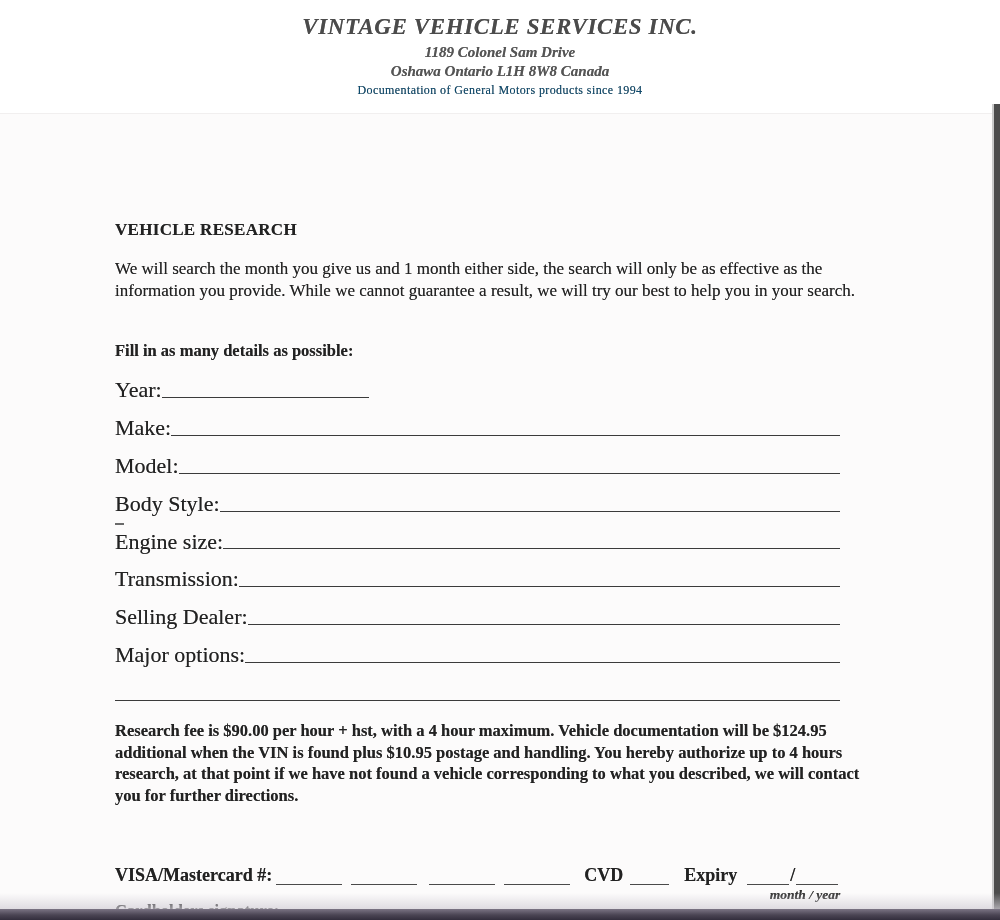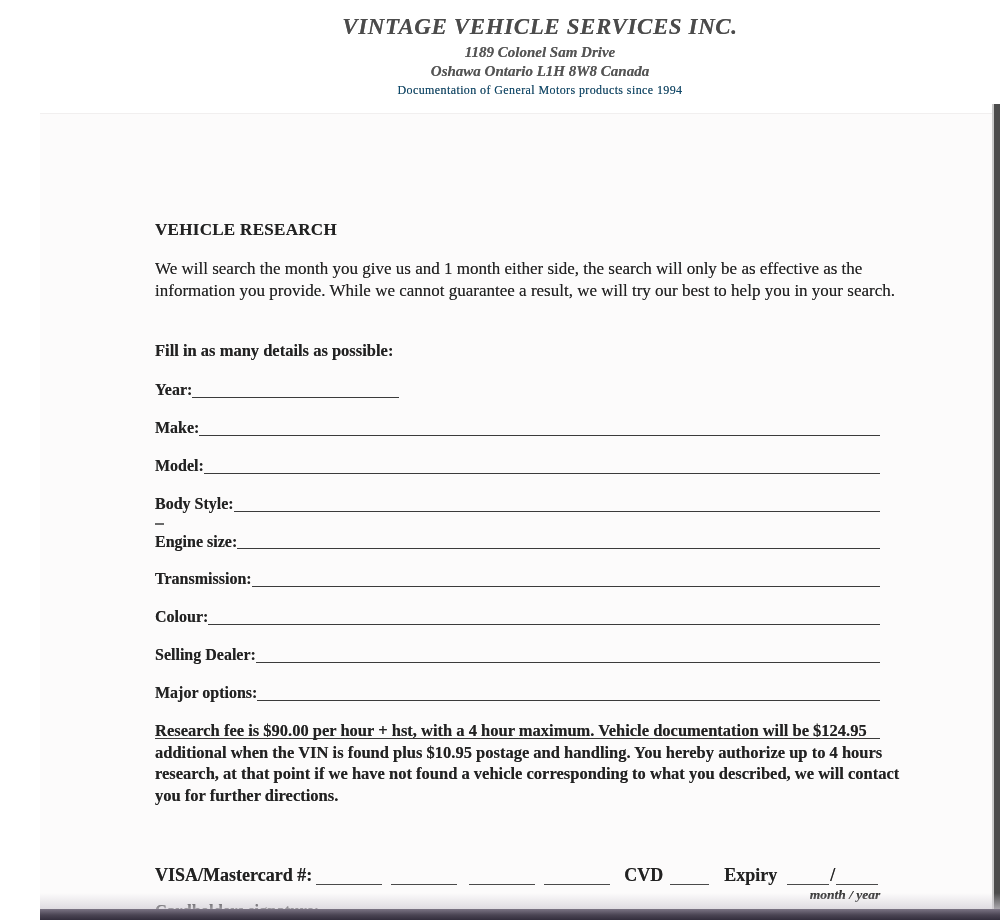--- a/index.html
+++ b/index.html
@@ -3,21 +3,21 @@
 <meta charset="utf-8">
 <style>
   * { margin: 0; padding: 0; box-sizing: border-box; }
   html, body { width: 1000px; height: 920px; overflow: hidden; }
   body {
     background: #ffffff;
     font-family: "Liberation Serif", "DejaVu Serif", serif;
     color: #222222;
     position: relative;
   }
-  .page { position: absolute; inset: 0; margin-left: 40px; }
+  .page { position: absolute; inset: 0; }
 
   
   .scan-area {
     position: absolute; left: 0; top: 113px; width: 1000px; height: 807px;
     background: #fcfbfb; border-top: 1px solid #f1efef;
   }
   
   .scan-edge-right {
     position: absolute; top: 104px; right: 0; width: 8px; height: 816px;
     background: #4c4c4c; border-left: 2px solid #c9c9c9;
@@ -65,21 +65,21 @@
   }
   .instruction {
     position: absolute; top: 341px; left: 0;
     font-size: 16.5px; font-weight: bold;
   }
 
   
   .fields { position: absolute; top: 373px; left: 0; width: 725px; }
   .field-row { display: flex; height: 37.9px; }
   .field-label {
-    font-size: 16px; font-weight: bold; line-height: 34px; white-space: nowrap;
+    font-size: 22px; font-weight: normal; line-height: 34px; white-space: nowrap;
   }
   .field-line {
     flex: 1 1 auto; border-bottom: 1.5px solid #3b3b3b; margin-bottom: 13px;
   }
   .field-line.short { flex: 0 0 207px; }
   .artifact-dash {
     position: absolute; left: 0px; top: 523px; width: 9px; height: 1.5px;
     background: #6a6a6a;
   }
 
@@ -154,24 +154,20 @@
       <div class="field-row">
         <span class="field-label">Body Style:</span>
         <span class="field-line"></span>
       </div>
       <div class="field-row">
         <span class="field-label">Engine size:</span>
         <span class="field-line"></span>
       </div>
       <div class="field-row">
         <span class="field-label">Transmission:</span>
-        <span class="field-line"></span>
-      </div>
-      <div class="field-row">
-        <span class="field-label">Colour:</span>
         <span class="field-line"></span>
       </div>
       <div class="field-row">
         <span class="field-label">Selling Dealer:</span>
         <span class="field-line"></span>
       </div>
       <div class="field-row">
         <span class="field-label">Major options:</span>
         <span class="field-line"></span>
       </div>

